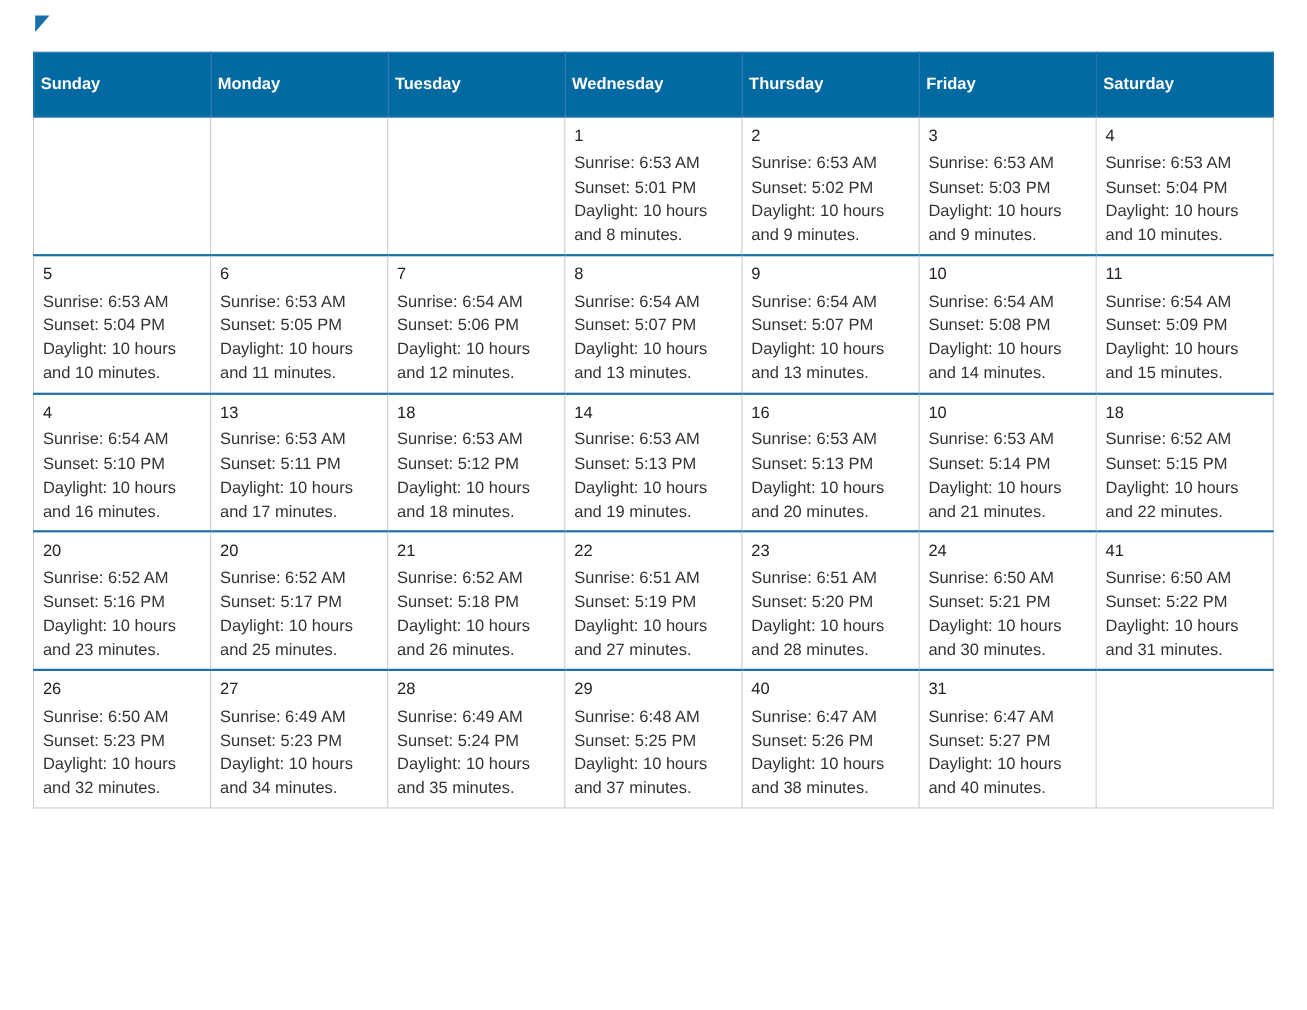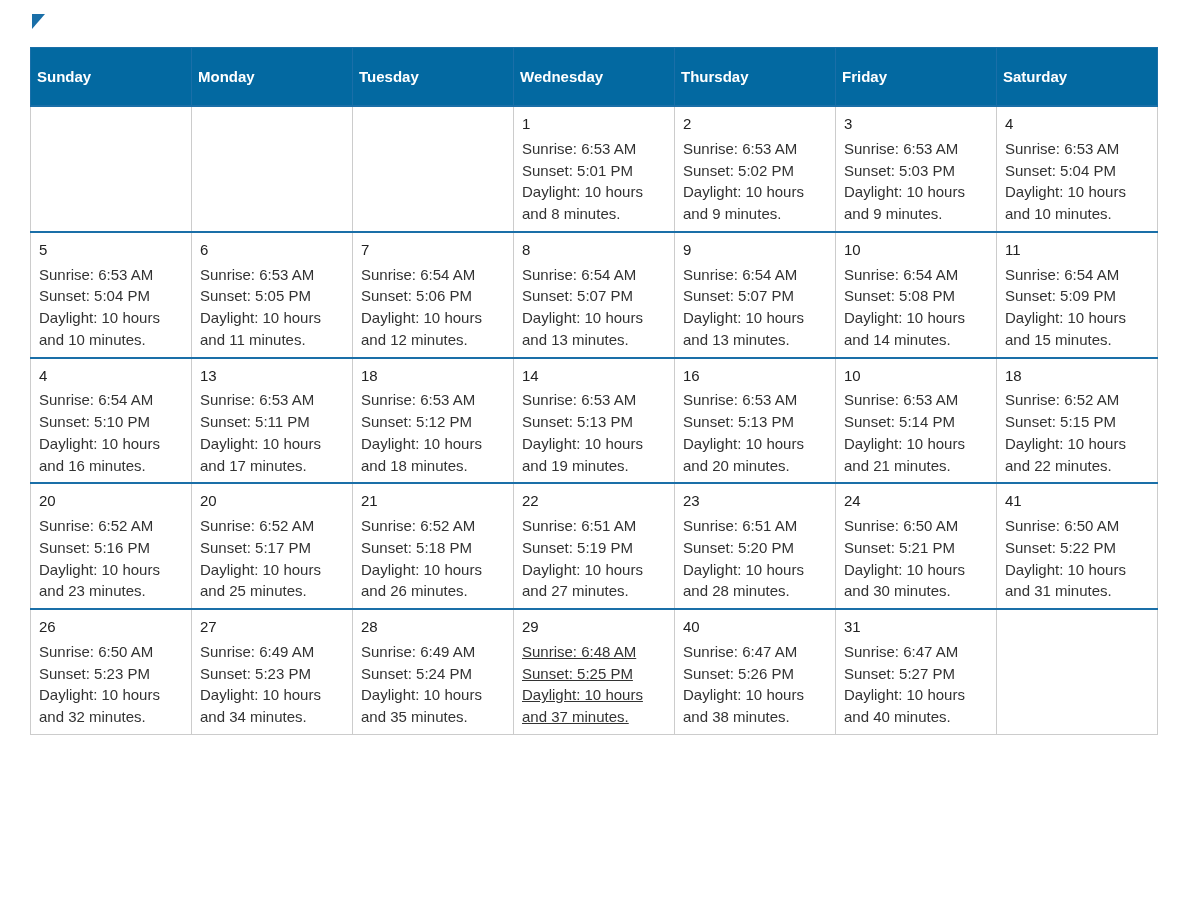--- a/index.html
+++ b/index.html
@@ -324,21 +324,21 @@
         </td>
         <td>
           <span class="day-number">28</span>
           <div class="day-info" style="white-space: pre-line;">Sunrise: 6:49 AM
 Sunset: 5:24 PM
 Daylight: 10 hours
 and 35 minutes.</div>
         </td>
         <td>
           <span class="day-number">29</span>
-          <div class="day-info" style="white-space: pre-line; text-decoration: underline;">Sunrise: 6:48 AM
+          <div class="day-info" style="white-space: pre-line;">Sunrise: 6:48 AM
 Sunset: 5:25 PM
 Daylight: 10 hours
 and 37 minutes.</div>
         </td>
         <td>
           <span class="day-number">40</span>
           <div class="day-info" style="white-space: pre-line;">Sunrise: 6:47 AM
 Sunset: 5:26 PM
 Daylight: 10 hours
 and 38 minutes.</div>

